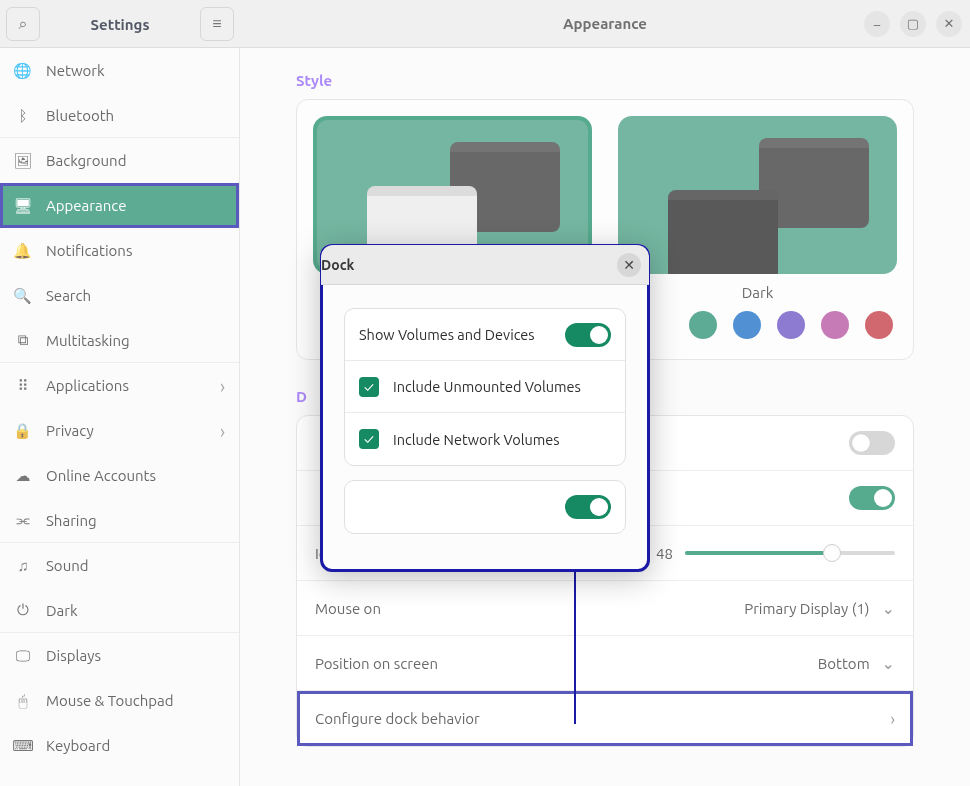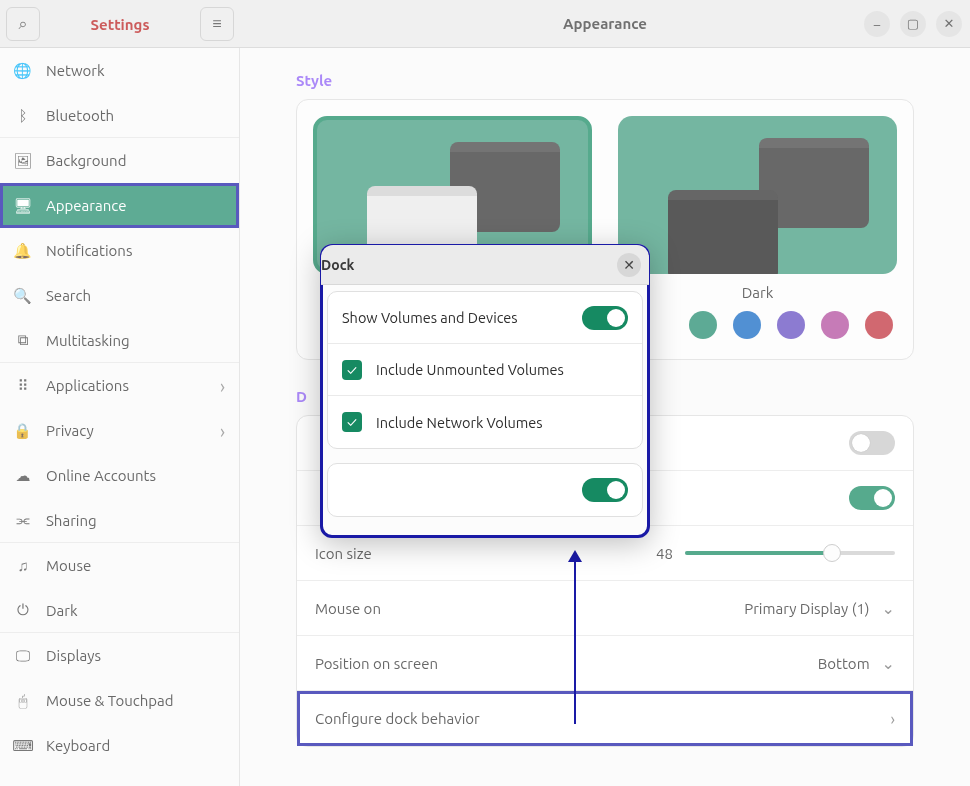--- a/index.html
+++ b/index.html
@@ -3,21 +3,21 @@
 <meta charset="utf-8">
 <style>
 * { box-sizing: border-box; margin: 0; padding: 0; font-family: Ubuntu, "Segoe UI", sans-serif; }
 body { width: 970px; height: 786px; overflow: hidden; background: #fafafa; position: relative; }
 
 
 .titlebar { height: 48px; background: #ebebeb; border-bottom: 1px solid #d0d0d0; display: flex; align-items: center; }
 .tb-left { width: 240px; display: flex; align-items: center; padding: 0 6px; gap: 6px; }
 .tb-right { flex: 1; display: flex; align-items: center; justify-content: center; position: relative; }
 .tb-btn { width: 34px; height: 34px; border-radius: 6px; background: #ebebeb; border: 1px solid #c8c8c8; display: flex; align-items: center; justify-content: center; font-size: 16px; color: #444; cursor: pointer; }
-.tb-title { font-weight: 700; font-size: 15px; color: #b91c1c; }
+.tb-title { font-weight: 700; font-size: 15px; color: #0f172a; }
 .tb-main-title { font-weight: 700; font-size: 15px; color: #3a3a3a; }
 .win-ctrls { position: absolute; right: 8px; display: flex; gap: 10px; }
 .win-btn { width: 26px; height: 26px; border-radius: 50%; background: #dcdcdc; display: flex; align-items: center; justify-content: center; font-size: 13px; color: #3a3a3a; cursor: pointer; }
 
 
 .wrap { display: flex; height: calc(786px - 48px); }
 .sidebar { width: 240px; background: #fafafa; border-right: 1px solid #ddd; overflow-y: auto; }
 .main { flex: 1; background: #fafafa; overflow-y: auto; padding: 18px 56px 0 56px; }
 
 .side-item { height: 45px; display: flex; align-items: center; padding: 0 14px; gap: 14px; cursor: pointer; color: #2e2e2e; font-size: 15px; position: relative; }
@@ -64,21 +64,21 @@
 .slider-knob { width: 18px; height: 18px; border-radius: 50%; background: #fcfcfc; border: 1px solid #bbb; position: absolute; top: -7px; left: calc(70% - 9px); }
 
 .chev-small { font-size: 16px; color: #777; }
 
 
 .scrim { position: absolute; inset: 0; background: rgba(255,255,255,0.28); }
 .modal { position: absolute; left: 320px; top: 244px; width: 330px; background: #fcfcfc; border-radius: 12px; box-shadow: 0 6px 30px rgba(0,0,0,.25); border: 1px solid #ccc; }
 .modal-head { height: 40px; display: flex; align-items: center; justify-content: flex-start; position: relative; background: #ebebeb; border-radius: 12px 12px 0 0; border-bottom: 1px solid #d8d8d8; }
 .modal-title { font-weight: 700; font-size: 14px; color: #3a3a3a; }
 .modal-close { position: absolute; right: 8px; width: 24px; height: 24px; border-radius: 50%; background: #d7d7d7; display: flex; align-items: center; justify-content: center; font-size: 14px; cursor: pointer; color: #444; }
-.modal-body { padding: 6px; border-radius: 26px; }
+.modal-body { padding: 23px; border-radius: 26px; }
 .modal-group { border: 1px solid #e0e0e0; border-radius: 10px; background: #fff; margin-bottom: 14px; }
 .m-row { height: 52px; display: flex; align-items: center; padding: 0 14px; border-bottom: 1px solid #eaeaea; font-size: 14.5px; color: #2e2e2e; gap: 12px; }
 .m-row:last-child { border-bottom: none; }
 .m-row .toggle, .m-row .check { margin-left: auto; }
 .check { width: 20px; height: 20px; border-radius: 4px; background: #168a62; display: flex; align-items: center; justify-content: center; color: #fff; font-size: 14px; margin-left: 0; margin-right: 2px; }
 .m-row .check { margin-left: 0; }
 .m-row .lbl { flex: 1; }
 
 
 .arrow-line { position: absolute; left: 574px; top: 556px; width: 2px; height: 168px; background: #1a1aa6; }
@@ -159,21 +159,21 @@
     <div class="side-item">
       <span class="side-icon">☁</span>
       <span>Online Accounts</span>
     </div>
     <div class="side-item sep">
       <span class="side-icon">⫘</span>
       <span>Sharing</span>
     </div>
     <div class="side-item">
       <span class="side-icon">♫</span>
-      <span>Mouse</span>
+      <span>Sound</span>
     </div>
     <div class="side-item sep">
       <span class="side-icon">⏻</span>
       <span>Dark</span>
     </div>
     <div class="side-item">
       <span class="side-icon">🖵</span>
       <span>Displays</span>
     </div>
     <div class="side-item">

